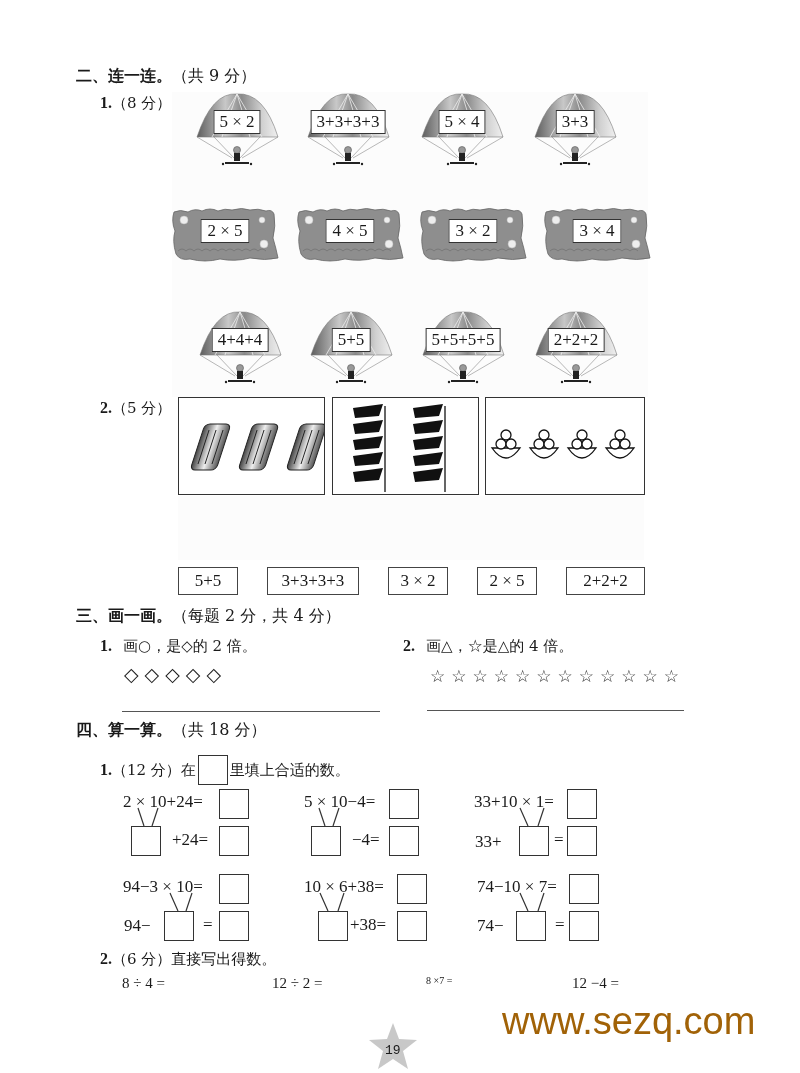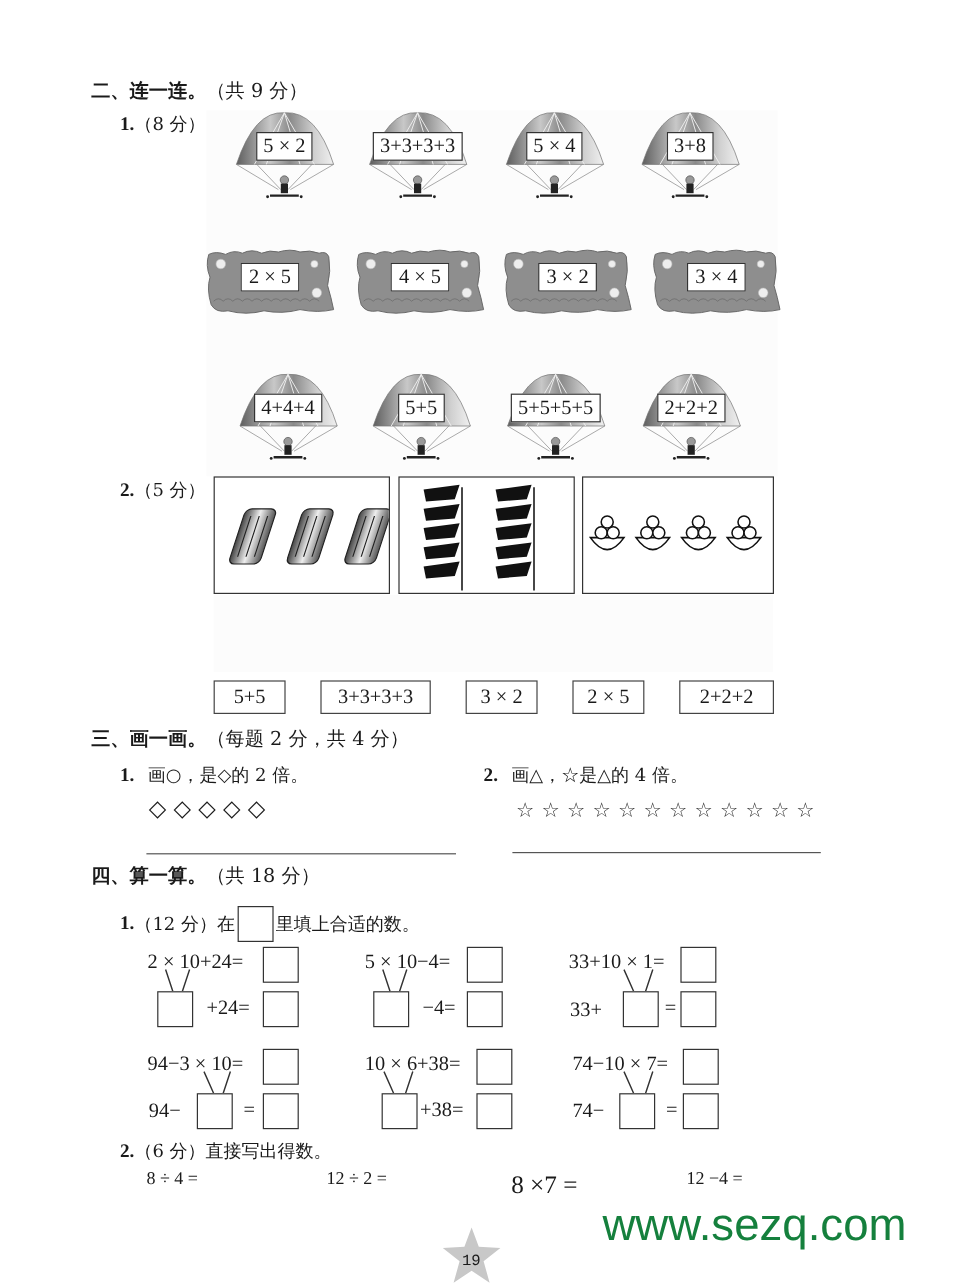--- a/index.html
+++ b/index.html
@@ -20,21 +20,21 @@
   .grass .label { position:absolute; left:50%; top:13px; transform:translateX(-50%); background:#fff;
       border:1.5px solid #333; font-family:"Liberation Serif",serif; font-size:17px; padding:1px 6px; line-height:20px; white-space:nowrap;}
   .pic-box { border:1.5px solid #333; background:#fff; }
   .ans-box { border:1.5px solid #444; background:#fff; font-family:"Liberation Serif",serif; font-size:17px;
       text-align:center; line-height:26px; height:26px; }
   .sq { border:1.5px solid #333; background:#fff; width:28px; height:28px; }
   .expr { font-family:"Liberation Serif",serif; font-size:17px; white-space:nowrap; }
   .line { border-top:1.5px solid #555; height:0; }
   .shapes { font-size:19px; letter-spacing:6px; font-family:"DejaVu Sans",sans-serif; }
   .stars { font-size:17px; letter-spacing:6px; font-family:"DejaVu Sans",sans-serif; color:#333; }
-  .watermark { font-family:"Liberation Sans",sans-serif; font-size:38px; color:#15803d; }
+  .watermark { font-family:"Liberation Sans",sans-serif; font-size:38px; color:#a16207; }
   .pageno { font-family:Liberation Mono, monospace; font-size:13px; }
 </style>
 </head>
 <body>
 
 <div class="abs imgbg" style="left:172px;top:92px;width:476px;height:305px;"></div>
 <div class="abs imgbg" style="left:178px;top:496px;width:466px;height:64px;"></div>
 
 <div class="abs sec-title" style="left:76px;top:66px;">
   <span>二、连一连。</span><span class="pts">（共 9 分）</span>
@@ -87,21 +87,21 @@
 <div class="abs chute" style="left:417px;top:92px;">
   <svg width="90" height="78">
       <use href="#chute"></use>
     </svg>
   <span class="label">5 × 4</span>
 </div>
 <div class="abs chute" style="left:530px;top:92px;">
   <svg width="90" height="78">
       <use href="#chute"></use>
     </svg>
-  <span class="label">3+8</span>
+  <span class="label">3+3</span>
 </div>
 
 <div class="abs grass" style="left:170px;top:206px;">
   <svg width="110" height="58">
       <use href="#grass"></use>
     </svg>
   <span class="label">2 × 5</span>
 </div>
 <div class="abs grass" style="left:295px;top:206px;">
   <svg width="110" height="58">
@@ -306,21 +306,21 @@
 <div class="abs expr" style="left:477px;top:916px;">74−</div>
 <div class="abs sq" style="left:516px;top:911px;"></div>
 <div class="abs expr" style="left:555px;top:915px;">=</div>
 <div class="abs sq" style="left:569px;top:911px;"></div>
 
 <div class="abs" style="left:100px;top:949px;">
   <span class="qnum">2.</span><span class="qtxt">（6 分）直接写出得数。</span>
 </div>
 <div class="abs expr" style="left:122px;top:975px;font-size:15px;">8 ÷ 4 =</div>
 <div class="abs expr" style="left:272px;top:975px;font-size:15px;">12 ÷ 2 =</div>
-<div class="abs expr" style="left:426px;top:975px;font-size:21px;">8 ×7 =</div>
+<div class="abs expr" style="left:426px;top:975px;font-size:10px;">8 ×7 =</div>
 <div class="abs expr" style="left:572px;top:975px;font-size:15px;">12 −4 =</div>
 
 <div class="abs" style="left:368px;top:1022px;width:50px;height:48px;">
   <svg width="50" height="48">
     <polygon points="25,1 31,17 49,18 35,29 40,47 25,37 10,47 15,29 1,18 19,17" fill="#c8c8c8"></polygon>
   </svg>
   <span class="abs pageno" style="left:17px;top:21px;">19</span>
 </div>
 <div class="abs watermark" style="left:502px;top:1000px;">www.sezq.com</div>
 

